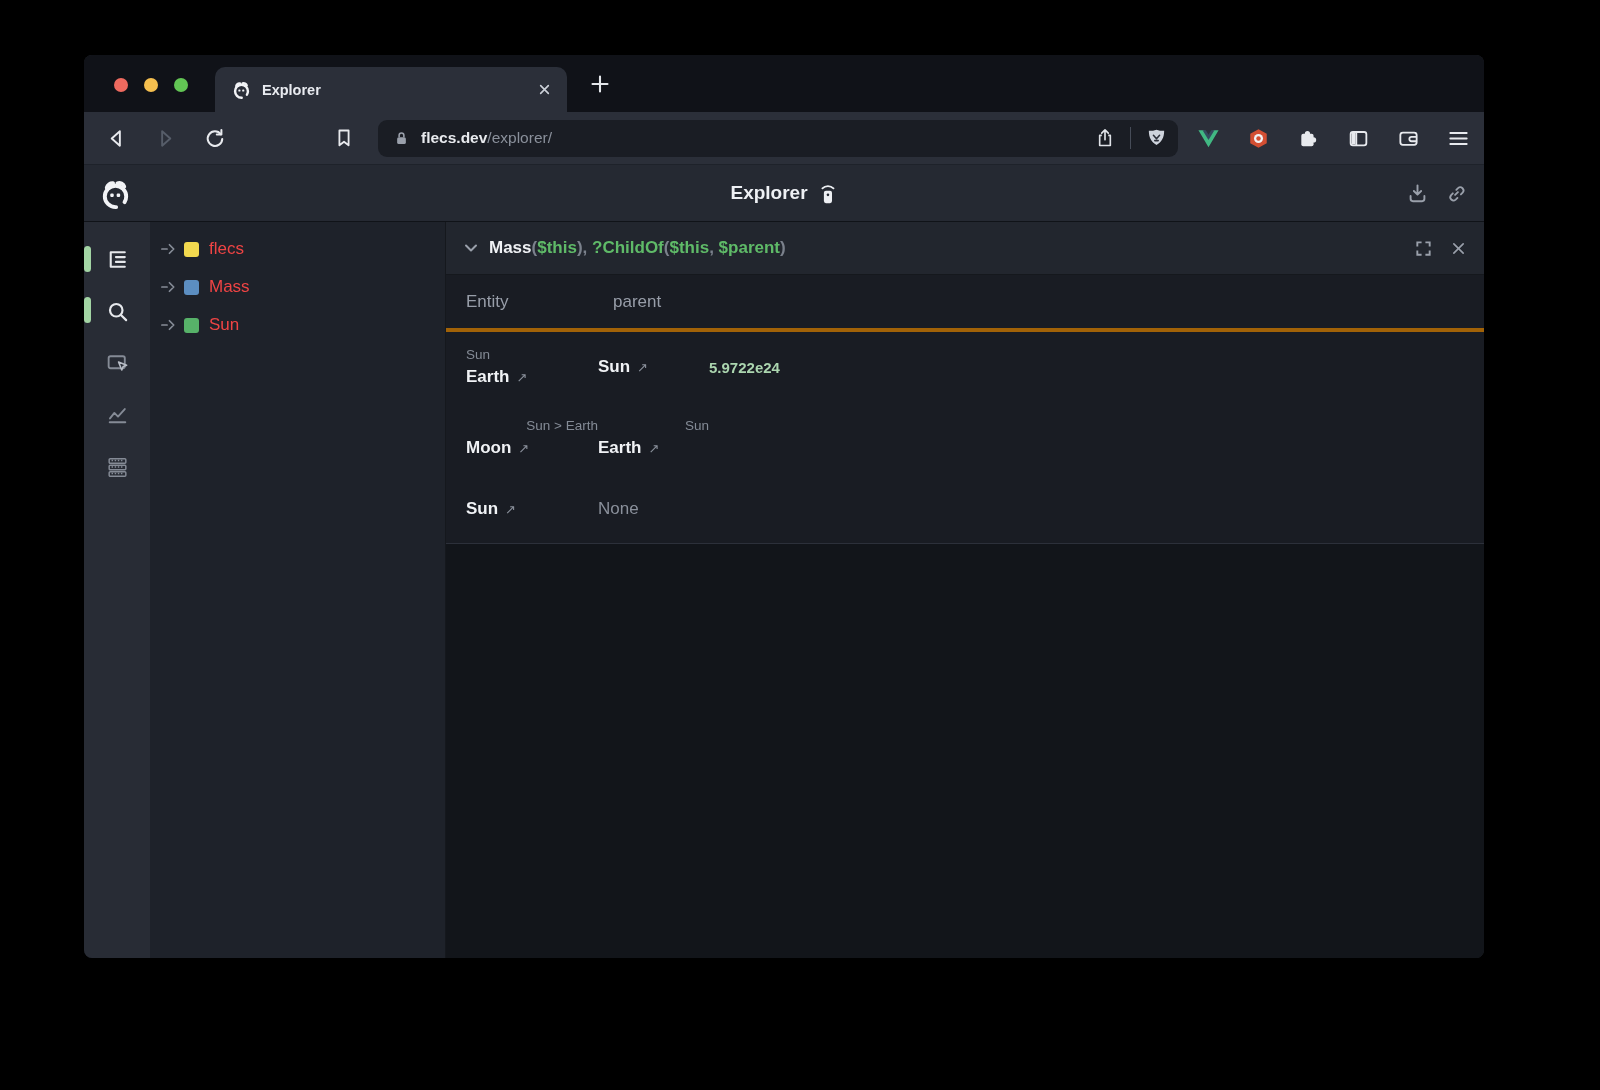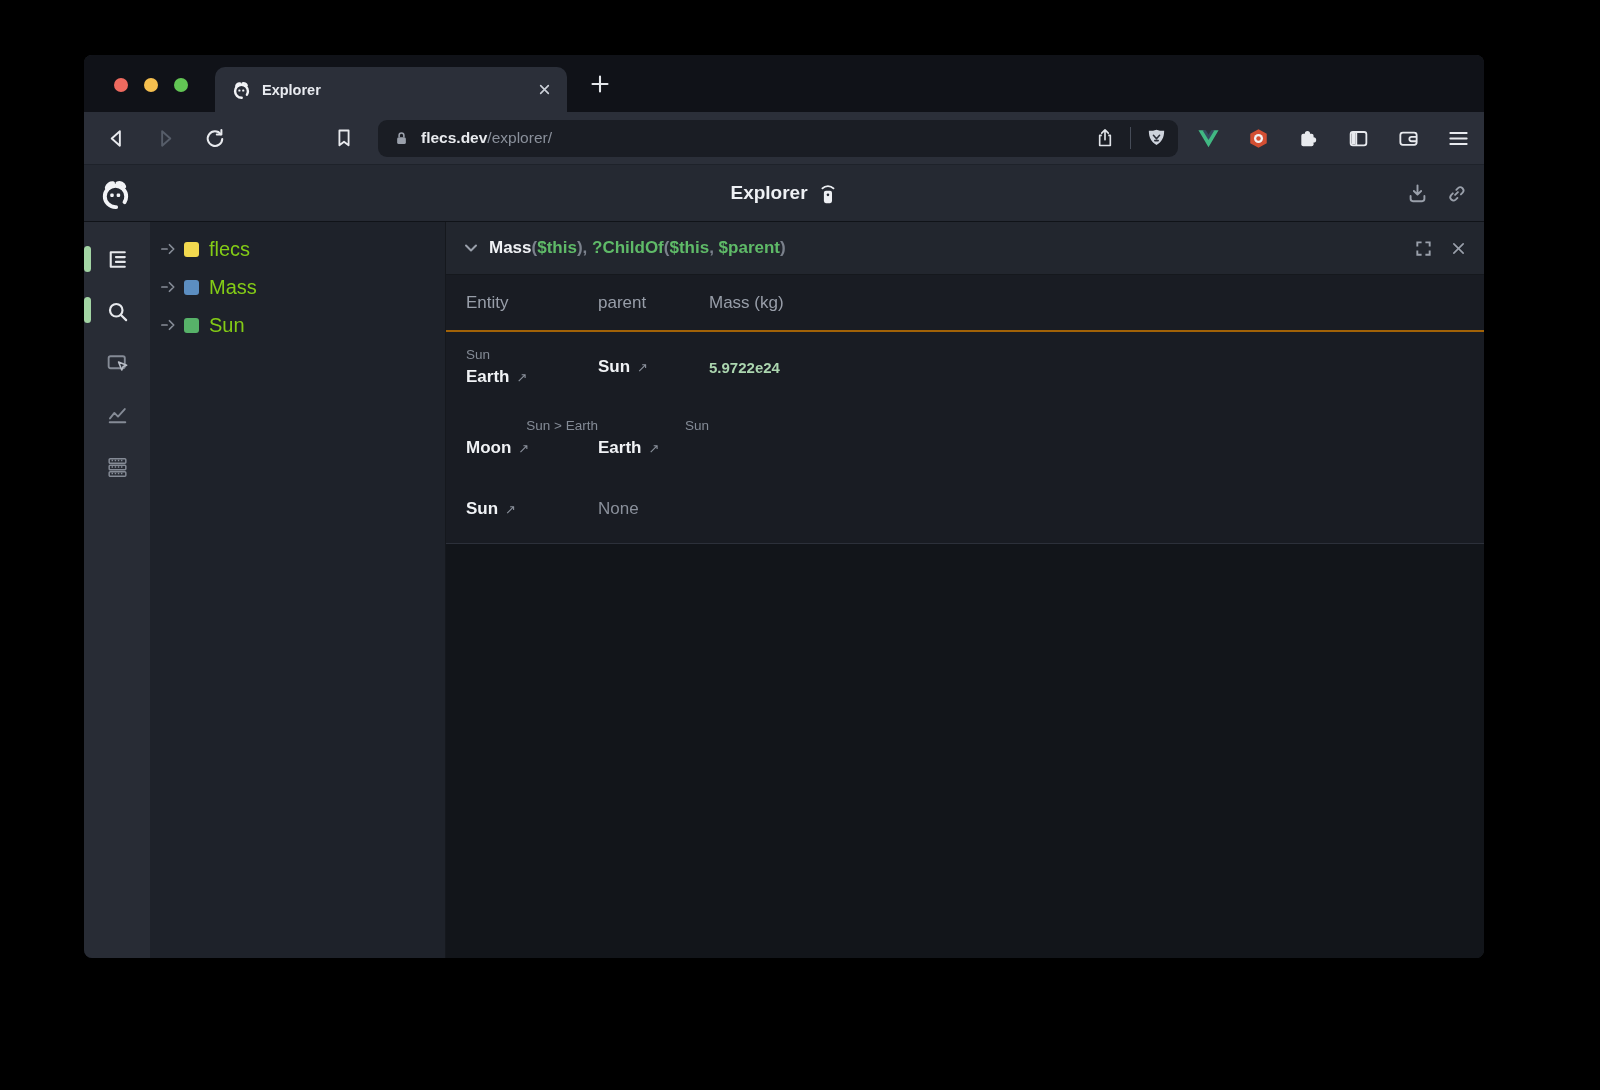--- a/index.html
+++ b/index.html
@@ -51,37 +51,37 @@
   .iconbar { width:66px; background:#282c35; flex:none; position:relative;
     display:flex; flex-direction:column; align-items:center; padding-top:24px; gap:26px; }
   .pill { position:absolute; left:0; width:7px; height:26px; border-radius:4px;
     background:var(--accent-pill); }
   .sbicon { width:26px; height:26px; display:flex; align-items:center; justify-content:center; }
 
   .treepanel { width:295px; background:#1e222a; flex:none; padding-top:8px; }
   .treeitem { height:38px; display:flex; align-items:center; padding-left:10px; cursor:default; }
   .treearrow { width:17px; height:16px; flex:none; }
   .treesq { width:15px; height:15px; border-radius:3px; margin-left:7px; flex:none; }
-  .treelabel { margin-left:10px; color:#84cc16; font-size:20px; }
+  .treelabel { margin-left:10px; color:#ef4444; font-size:17px; }
 
   .querypanel { flex:1; display:flex; flex-direction:column; min-width:0;
     border-left:1px solid #15181d; background:#191c23; }
   .querybar { height:53px; flex:none; background:#22262e; display:flex; align-items:center;
     padding:0 15px 0 16px; border-bottom:1px solid #15181d; }
   .qcode { margin-left:9px; font-family:Liberation Sans, sans-serif; font-size:17px;
     font-weight:600; white-space:pre; flex:1; }
   .seg-kw { color:#f0f2f5; }
   .seg-p  { color:#7b818c; }
   .seg-g  { color:var(--query-green); }
   .qbtn { width:22px; height:22px; display:flex; align-items:center; justify-content:center; flex:none; }
   .qbtn + .qbtn { margin-left:13px; }
 
   .qtable { flex:none; border-bottom:1px solid #2c303a; }
   .thead, .trow { display:grid; grid-template-columns:132px 111px 1fr; padding-left:20px; }
-  .thead { height:57px; align-items:center; border-bottom:2px solid #a16207; }
+  .thead { height:57px; align-items:center; border-bottom:4px solid #a16207;gap:15px; }
   .thead span { color:#989ea9; font-size:17px; }
   .trow { align-items:center; }
   .r0 { height:70px; } .r1 { height:72px;text-align:right; } .r2 { height:69px; }
   .cell { display:flex; flex-direction:column; justify-content:center; }
   .path { color:#848b96; font-size:13.5px; line-height:17px; margin-bottom:3px; }
   .nameline { display:flex; align-items:baseline; }
   .ename { color:#f0f2f5; font-size:17px; font-weight:700; line-height:22px; }
   .muted-name { color:#8a909b; font-size:17px; font-weight:400; }
   .xarr { font-family:"DejaVu Sans", sans-serif; color:#8a909b; font-size:13px; margin-left:7px; }
   .mass { color:var(--value-green); font-size:15px; font-weight:600; }
@@ -333,21 +333,20 @@
           <svg width="17" height="17" viewBox="0 0 20 20">
               <path d="M4.5 4.5 L15.5 15.5 M15.5 4.5 L4.5 15.5" stroke="#9aa0ab" stroke-width="1.9" stroke-linecap="round"></path>
             </svg>
         </span>
       </div>
 
       <div class="qtable">
         <div class="thead">
           <span>Entity</span>
           <span>parent</span>
-          <span>Mass (kg)</span>
         </div>
 
         <div class="trow r0">
           <div class="cell">
             <span class="path">Sun</span>
             <span class="nameline">
                 <span class="ename">Earth</span>
                 <span class="xarr">↗</span>
               </span>
           </div>

